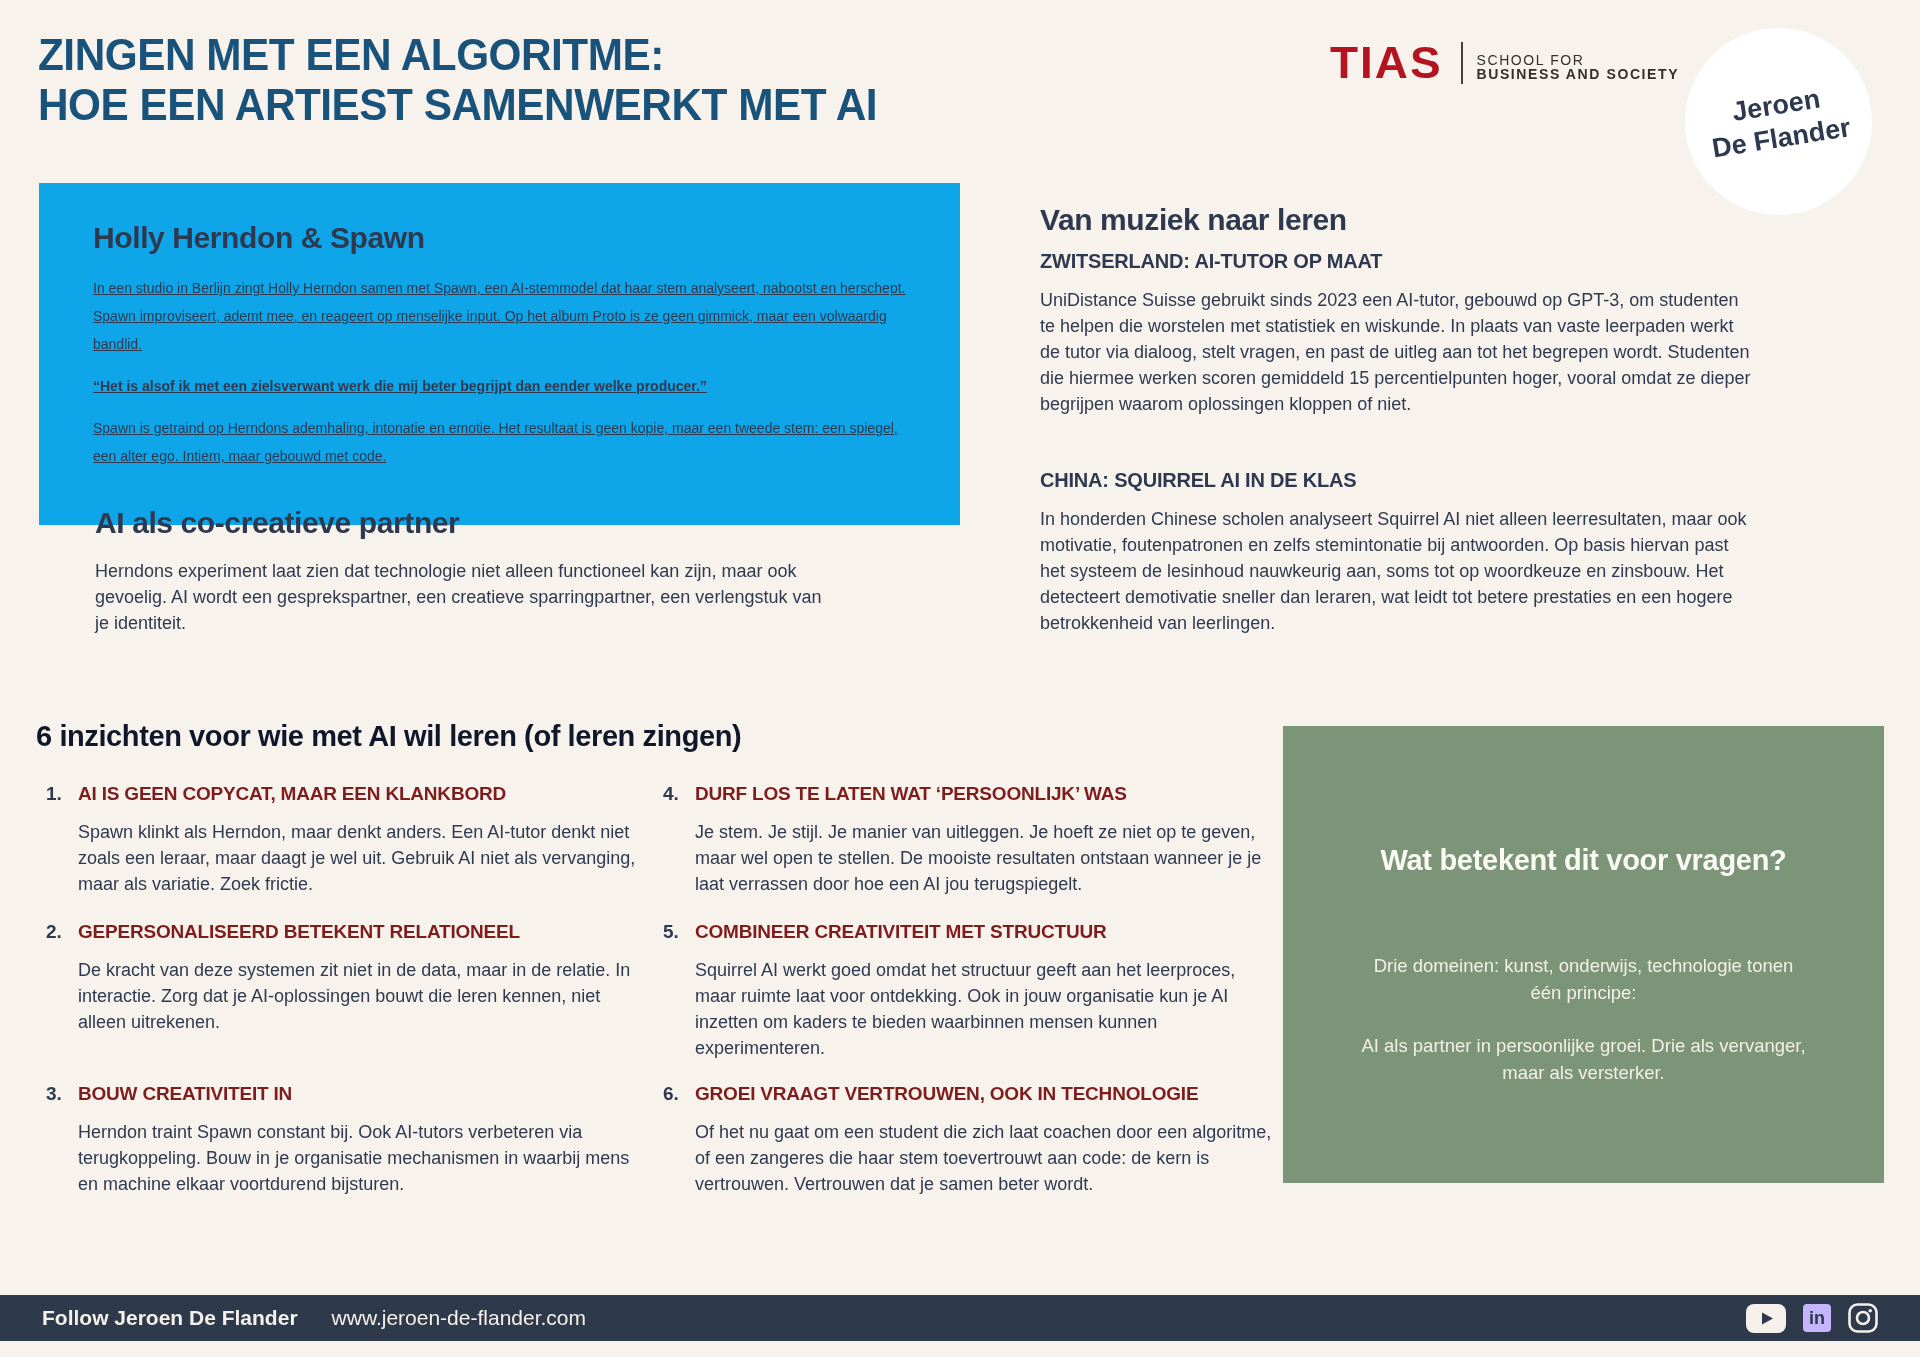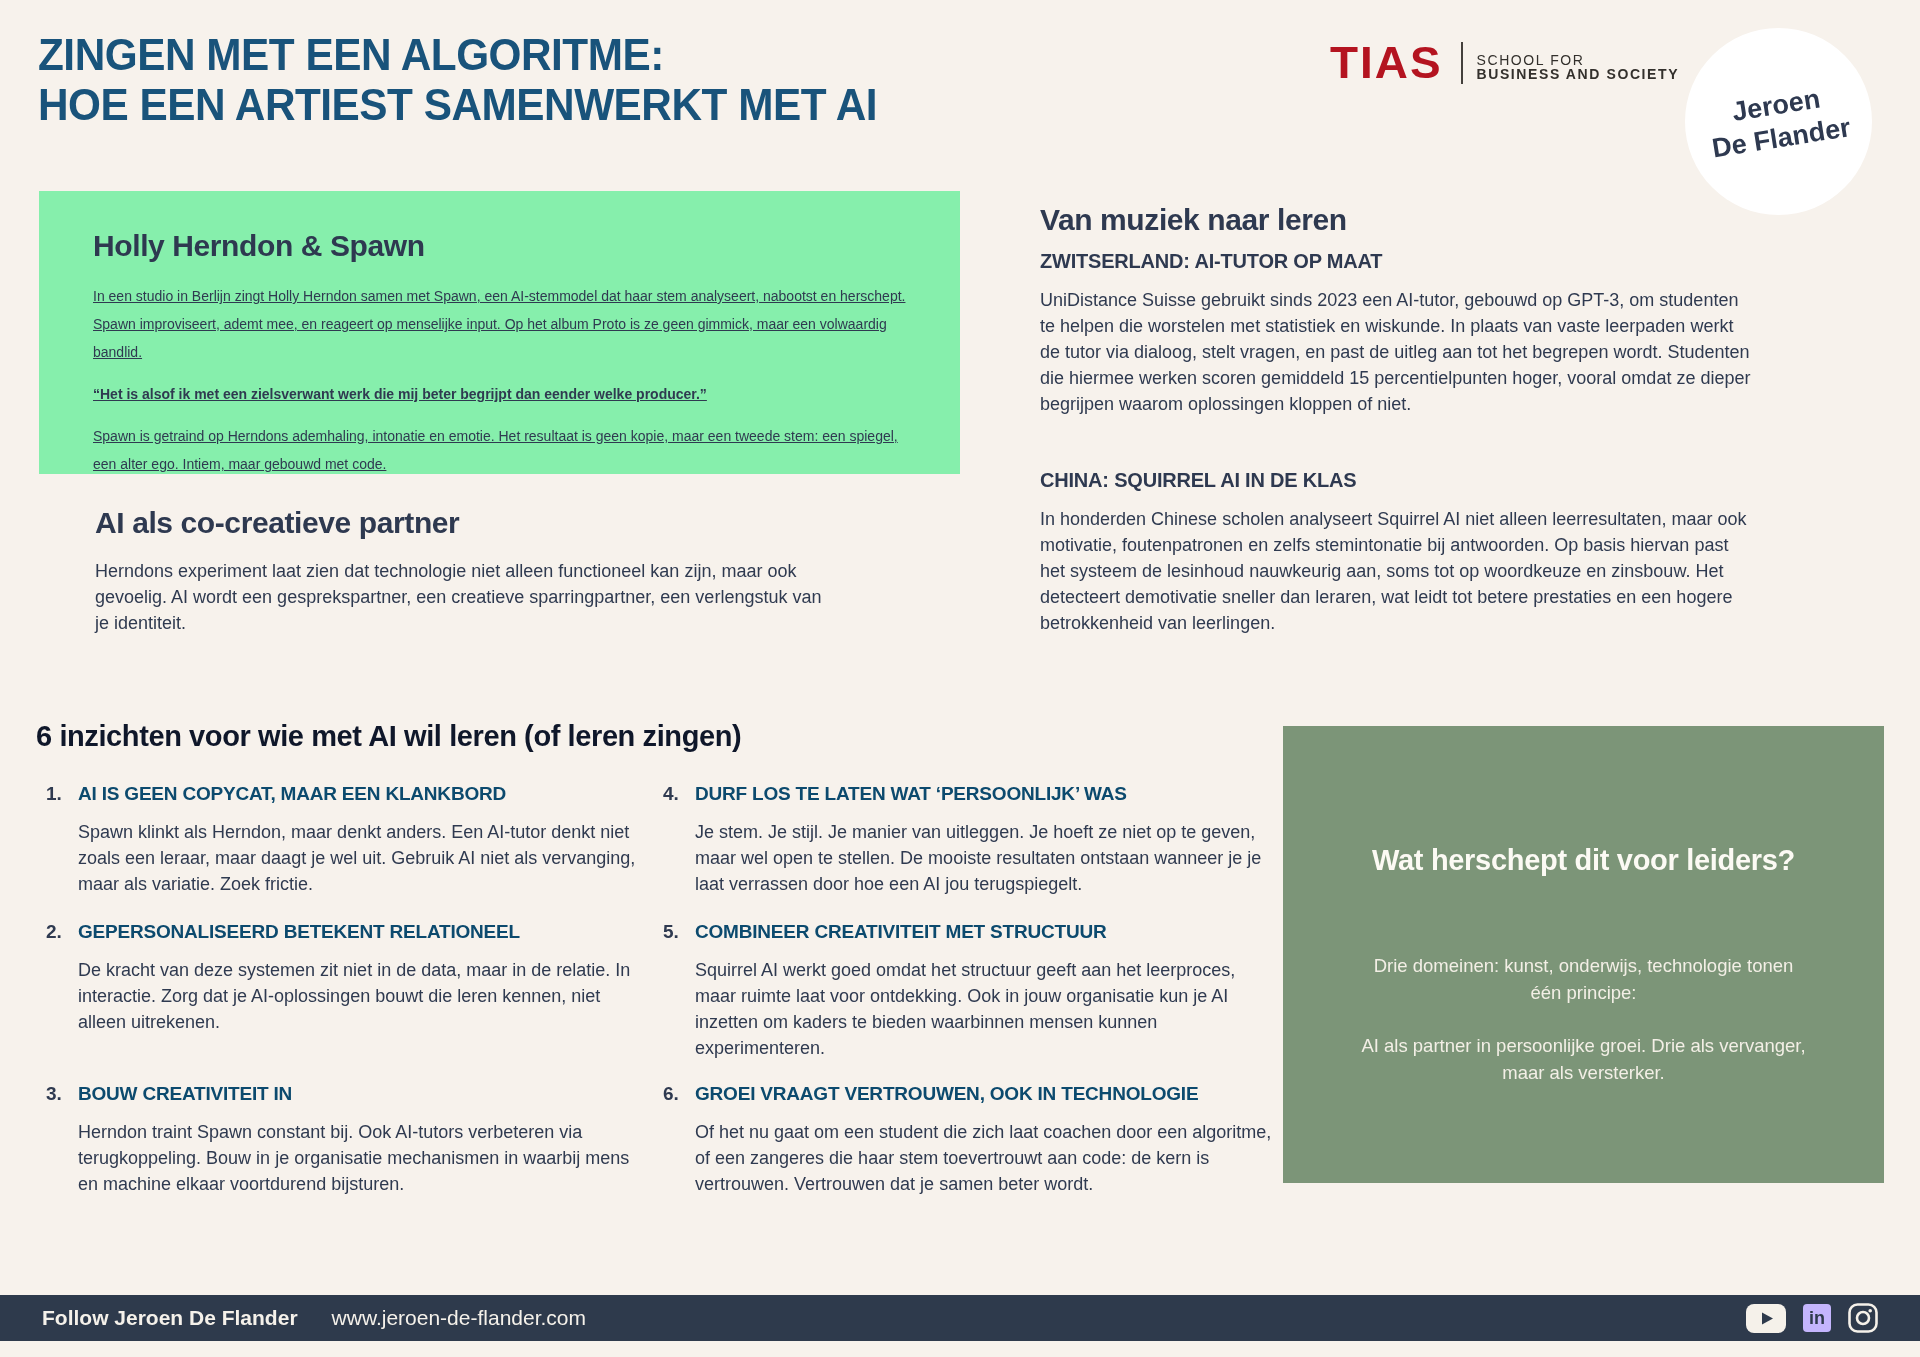--- a/index.html
+++ b/index.html
@@ -32,22 +32,22 @@
     background:#ffffff; border-radius:50%;
     display:flex; align-items:center; justify-content:center;
   }
   .badge-text {
     transform:rotate(-9deg); text-align:center;
     font-weight:800; font-size:27px; line-height:33px; color:#2e3950;
   }
 
   
   .card {
-    position:absolute; left:39px; top:183px; width:921px; height:283px;
-    background:#86efac; padding:38px 54px;margin-top:8px;
+    position:absolute; left:39px; top:183px; width:921px; height:342px;
+    background:#0ea5e9; padding:38px 54px;
   }
   .card h2 { font-size:30px; font-weight:800; letter-spacing:-0.4px; color:#2e3950; margin-bottom:19px; }
   .card p { font-size:14px; line-height:28px; margin-bottom:14px; max-width:815px;text-decoration:underline; }
   .card .quote { font-weight:700; }
 
   
   .cocreative { position:absolute; left:95px; top:506px; width:745px; }
   .cocreative h2 { font-size:30px; font-weight:800; letter-spacing:-0.4px; color:#2e3950; margin-bottom:18px; }
   .cocreative p { font-size:18px; line-height:26px; max-width:735px; }
 
@@ -58,21 +58,21 @@
   .learning p { font-size:18px; line-height:26px; }
   .learning .sect2 { margin-top:52px; }
 
   
   .insights-heading {
     position:absolute; left:36px; top:720px;
     font-size:29px; font-weight:700; letter-spacing:-0.4px; color:#0f172a;text-align:center;
   }
   .insight { position:absolute; display:flex; gap:9px; }
   .insight .num { font-size:19px; font-weight:800; min-width:23px; line-height:24px; }
-  .insight h4 { font-size:19px; font-weight:800; letter-spacing:-0.2px; line-height:24px; margin-bottom:13px; color:#0c4a6e; }
+  .insight h4 { font-size:19px; font-weight:800; letter-spacing:-0.2px; line-height:24px; margin-bottom:13px; color:#7f1d1d; }
   .insight p { font-size:18px; line-height:26px; }
   .i1 { left:46px; top:782px; width:595px; }
   .i2 { left:46px; top:920px; width:595px; }
   .i3 { left:46px; top:1082px; width:595px; }
   .i4 { left:663px; top:782px; width:618px; }
   .i5 { left:663px; top:920px; width:618px; }
   .i6 { left:663px; top:1082px; width:618px; }
 
   
   .leaders {
@@ -187,21 +187,21 @@
   </div>
   <div class="insight i6">
     <span class="num">6.</span>
     <div>
       <h4>GROEI VRAAGT VERTROUWEN, OOK IN TECHNOLOGIE</h4>
       <p>Of het nu gaat om een student die zich laat coachen door een algoritme, of een zangeres die haar stem toevertrouwt aan code: de kern is vertrouwen. Vertrouwen dat je samen beter wordt.</p>
     </div>
   </div>
 
   <section class="leaders">
-    <h2>Wat herschept dit voor leiders?</h2>
+    <h2>Wat betekent dit voor vragen?</h2>
     <p>Drie domeinen: kunst, onderwijs, technologie tonen één principe:</p>
     <p>AI als partner in persoonlijke groei. Drie als vervanger, maar als versterker.</p>
   </section>
 
   <footer class="footer">
     <span class="follow">Follow Jeroen De Flander</span>
     <span class="site">www.jeroen-de-flander.com</span>
     <div class="socials">
       <span class="icon-btn">
         <svg width="40" height="29" viewBox="0 0 40 29">

